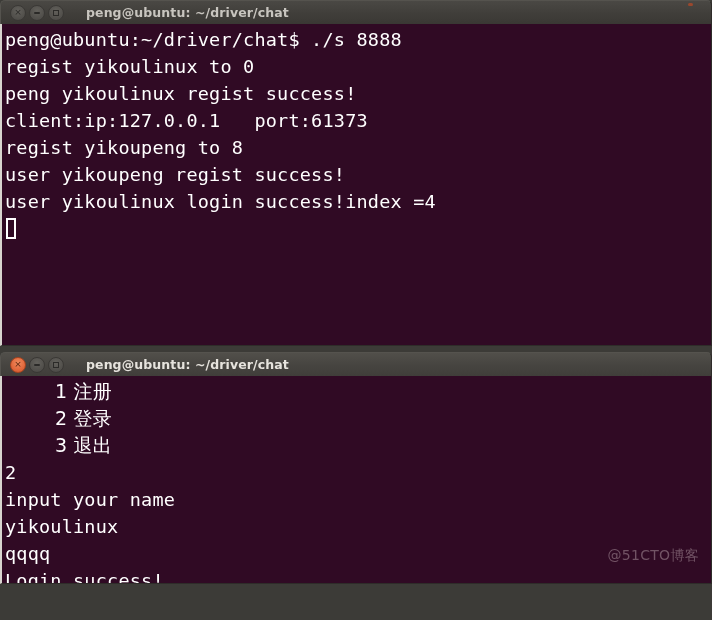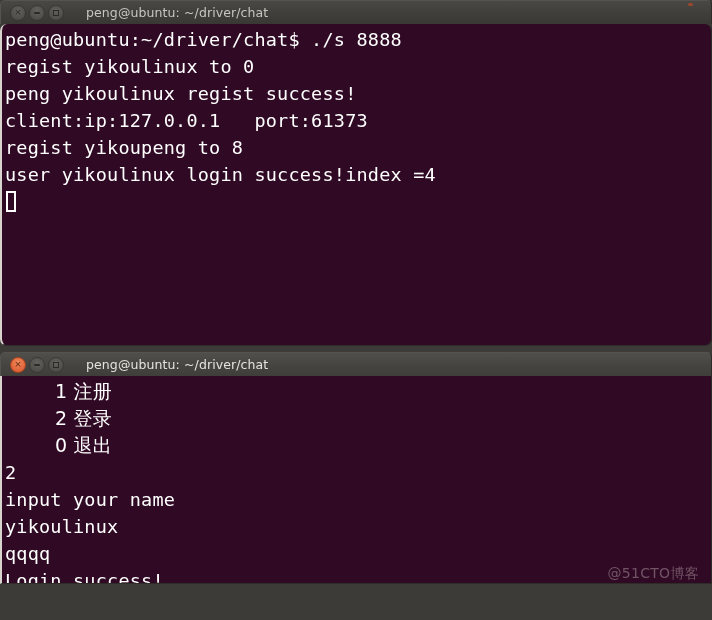--- a/index.html
+++ b/index.html
@@ -102,21 +102,21 @@
     width: 6px;
     height: 6px;
     border: 1.5px solid #2b2a28;
     box-sizing: border-box;
   }
   .wtitle {
     margin-left: 22px;
     color: #c8c5bf;
     font-family: "DejaVu Sans", sans-serif;
     font-size: 12.5px;
-    font-weight: normal;
+    font-weight: bold;
     letter-spacing: 0.1px;
     white-space: nowrap;
   }
   .titlebar.active .wtitle { color: #e6e3dd; }
 
   .dot-remnant {
     position: absolute;
     right: 18px;
     top: 2px;
     width: 5px;
@@ -129,21 +129,21 @@
   
   .term {
     position: relative;
     background: #300a24;
     border-left: 2px solid #d8d5cf;
     border-right: 1px solid #2e2c29;
     border-bottom: 1px solid #2e2c29;
     box-sizing: border-box;
     overflow: hidden;
   }
-  #term-top  { height: 322px; border-radius: 7px; }
+  #term-top  { height: 322px; }
   #term-bot  { height: 208px; }
 
   .lines {
     padding: 2px 0 0 3px;
   }
   .tline {
     color: #ffffff;
     font-family: "DejaVu Sans Mono", monospace;
     font-size: 18.5px;
     line-height: 27px;
@@ -165,21 +165,21 @@
     width: 10px;
     height: 21px;
     border: 2px solid #ffffff;
     box-sizing: border-box;
     margin-left: 1px;
   }
 
   .watermark {
     position: absolute;
     right: 12px;
-    bottom: 0;
+    bottom: 18px;
     color: #7d6070;
     font-family: "DejaVu Sans", sans-serif;
     font-size: 14px;
     opacity: .85;
     letter-spacing: .3px;
     white-space: nowrap;
   }
 </style>
 </head>
 <body>
@@ -202,20 +202,21 @@
       <div class="wtitle">peng@ubuntu: ~/driver/chat</div>
       <div class="dot-remnant"></div>
     </div>
     <div class="term" id="term-top">
       <div class="lines">
         <div class="tline">peng@ubuntu:~/driver/chat$ ./s 8888</div>
         <div class="tline">regist yikoulinux to 0</div>
         <div class="tline">peng yikoulinux regist success!</div>
         <div class="tline">client:ip:127.0.0.1   port:61373</div>
         <div class="tline">regist yikoupeng to 8</div>
+        <div class="tline">user yikoupeng regist success!</div>
         <div class="tline">user yikoulinux login success!index =4</div>
         <div class="cursor-line">
           <span class="cursor"></span>
         </div>
       </div>
     </div>
   </div>
 
   <div class="window" id="window-bottom">
     <div class="titlebar active">
@@ -229,21 +230,21 @@
         <div class="wbtn">
           <span class="sq"></span>
         </div>
       </div>
       <div class="wtitle">peng@ubuntu: ~/driver/chat</div>
     </div>
     <div class="term" id="term-bot">
       <div class="lines">
         <div class="tline cjk">        1 注册</div>
         <div class="tline cjk">        2 登录</div>
-        <div class="tline cjk">        0 退出</div>
+        <div class="tline cjk">        3 退出</div>
         <div class="tline">2</div>
         <div class="tline">input your name</div>
         <div class="tline">yikoulinux</div>
         <div class="tline">qqqq</div>
         <div class="tline">Login success!</div>
       </div>
       <div class="watermark">@51CTO博客</div>
     </div>
   </div>
 

